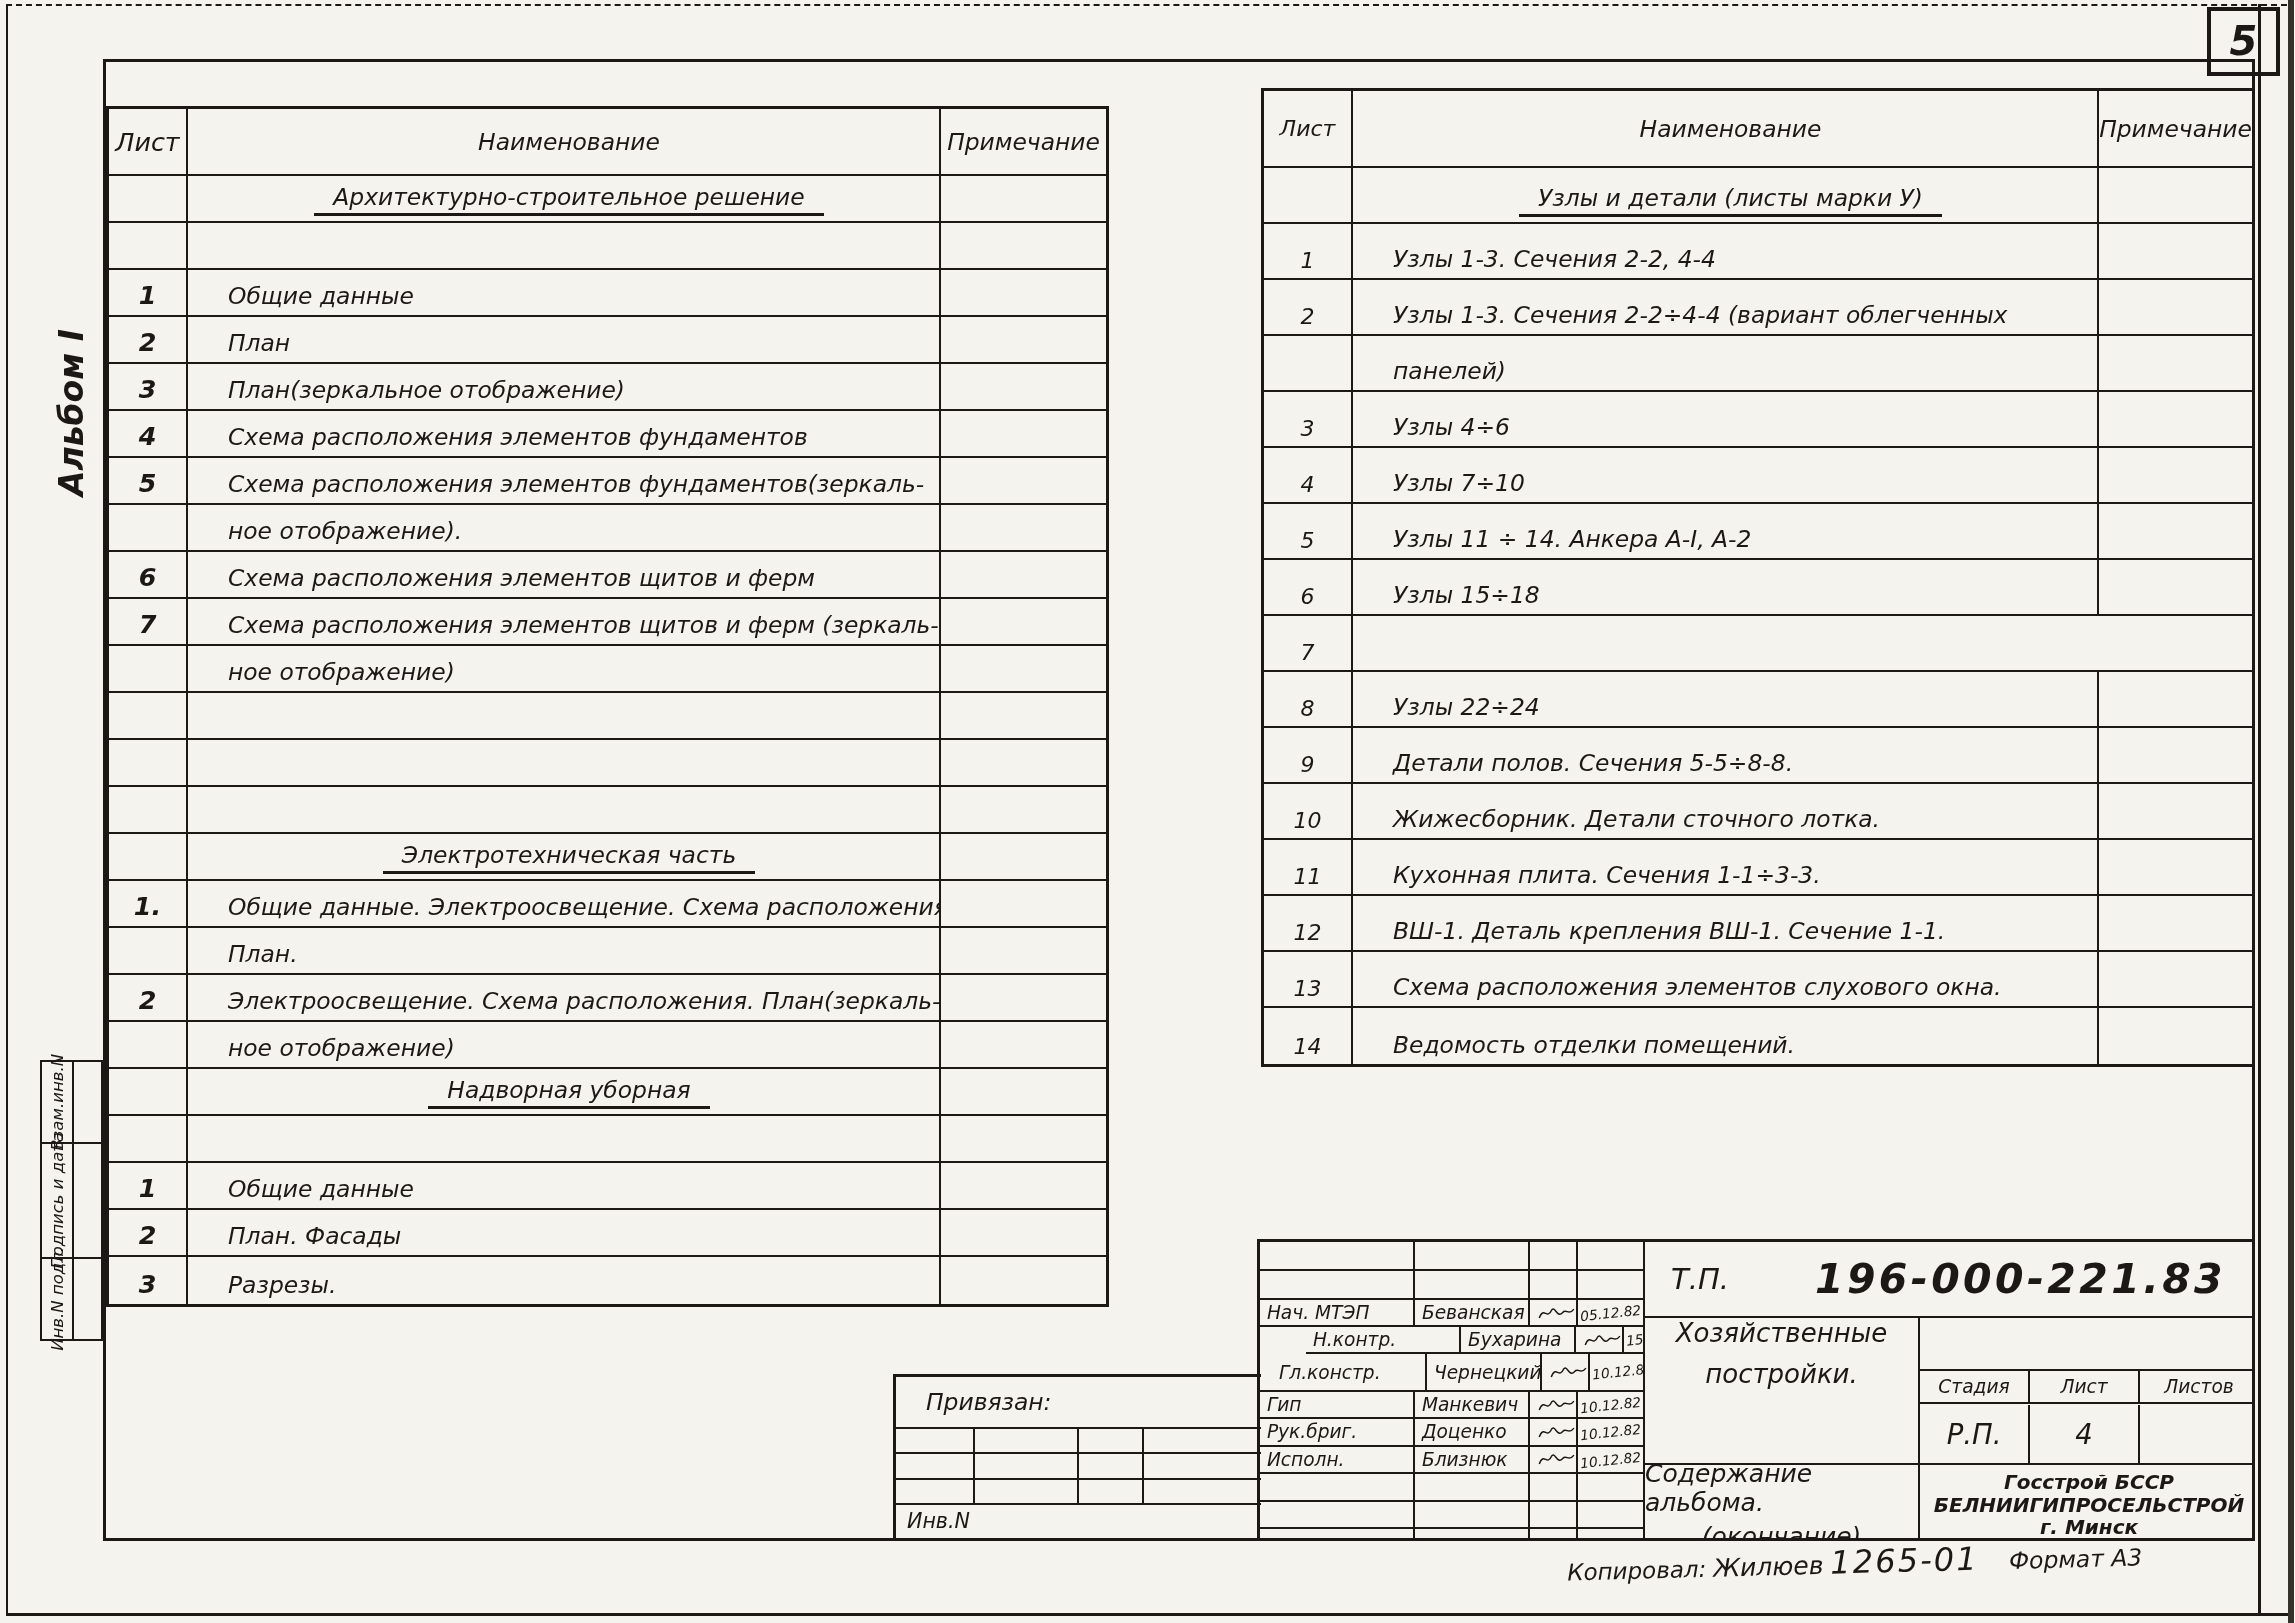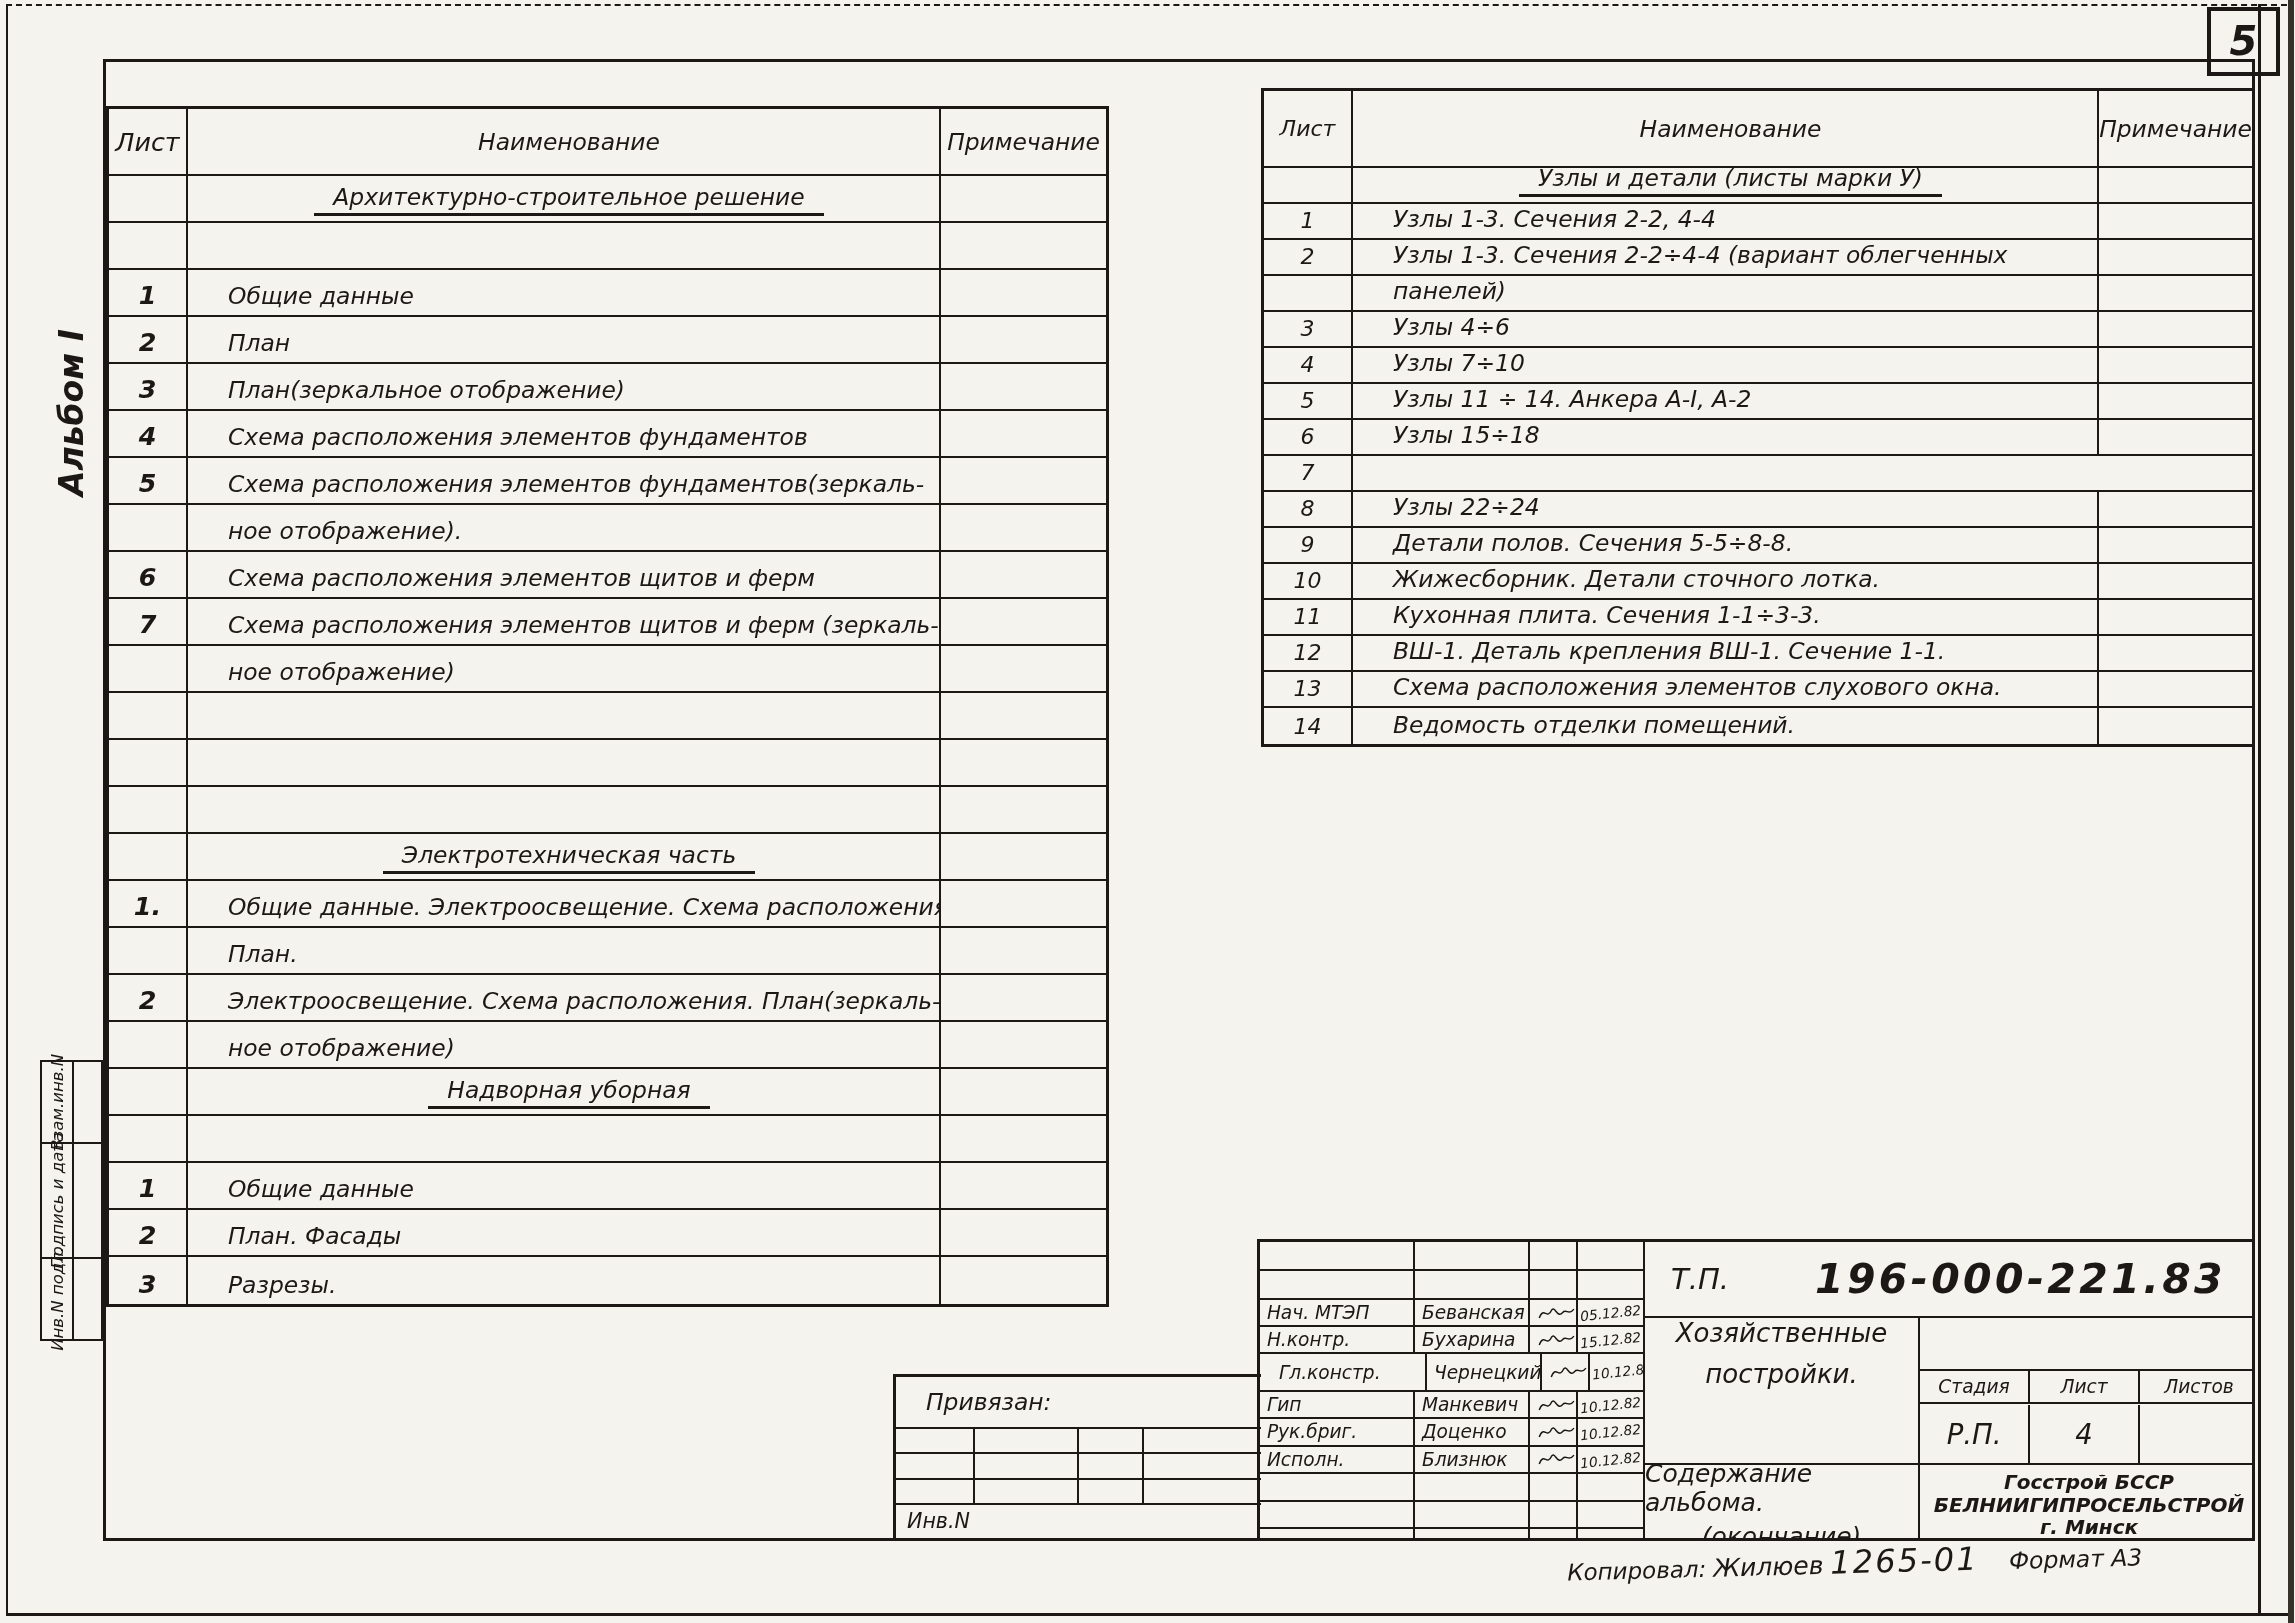--- a/index.html
+++ b/index.html
@@ -18,21 +18,21 @@
 
   
   .toc{position:absolute;border:3.4px solid #1b1815;box-sizing:border-box;font-size:23.4px;}
   #left-table{left:106px;top:106px;width:1003px;}
   #right-table{left:1261px;top:88px;width:994px;}
   .thead,.trow{display:grid;box-sizing:border-box;}
   #left-table .thead,#left-table .trow{grid-template-columns:79px 1fr 165px;}
   #right-table .thead,#right-table .trow{grid-template-columns:89px 1fr 153px;}
   .thead{border-bottom:2.7px solid #1b1815;}
   #left-table .thead{height:67px;} #right-table .thead{height:77px;}
-  #left-table .trow{height:47px;}  #right-table .trow{height:36px;}
+  #left-table .trow{height:47px;}  #right-table .trow{height:56px;}
   .trow{border-bottom:2.1px solid #1b1815;}
   .toc .trow:last-child{border-bottom:none;}
   .c{box-sizing:border-box;display:flex;align-items:flex-end;padding-bottom:4.8px;overflow:hidden;white-space:nowrap;}
   .thead .c{align-items:center;justify-content:center;padding-bottom:0;}
   .c-num{justify-content:center;border-right:2.1px solid #1b1815;font-weight:bold;font-size:25.4px;}
   #right-table .c-num{font-weight:normal;font-size:22px;}
   .c-name{border-right:2.1px solid #1b1815;padding-left:40px;}
   .title-cell{justify-content:center;padding-left:11px;}
   .tl{border-bottom:3.4px solid #1b1815;padding:0 19px 2.1px 19px;}
 
@@ -444,21 +444,21 @@
         <div class="sig-row" style="height: 27px;">
           <div class="sc">Нач. МТЭП</div>
           <div class="sc">Беванская</div>
           <div class="sc">
             <svg class="sig" viewBox="0 0 70 34">
               <path d="M4 26 C12 4, 18 30, 26 12 C32 2, 36 28, 46 16 C52 9, 58 22, 66 10" fill="none" stroke="#1b1815" stroke-width="2.6"></path>
             </svg>
           </div>
           <div class="sc sc-date">05.12.82</div>
         </div>
-        <div class="sig-row" style="height: 27px;">
+        <div class="sig-row" style="height: 27px; margin-left: 46px;">
           <div class="sc">Н.контр.</div>
           <div class="sc">Бухарина</div>
           <div class="sc">
             <svg class="sig" viewBox="0 0 70 34">
               <path d="M4 26 C12 4, 18 30, 26 12 C32 2, 36 28, 46 16 C52 9, 58 22, 66 10" fill="none" stroke="#1b1815" stroke-width="2.6"></path>
             </svg>
           </div>
           <div class="sc sc-date">15.12.82</div>
         </div>
         <div class="sig-row" style="height: 38px; padding-left: 12px;">

